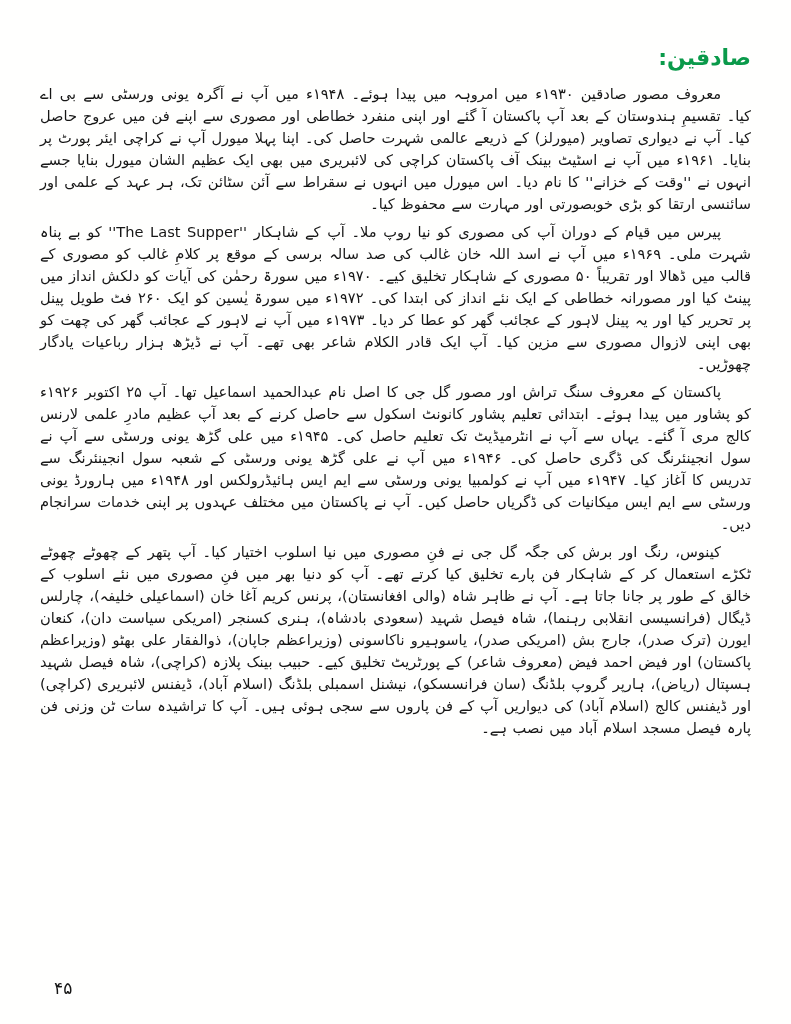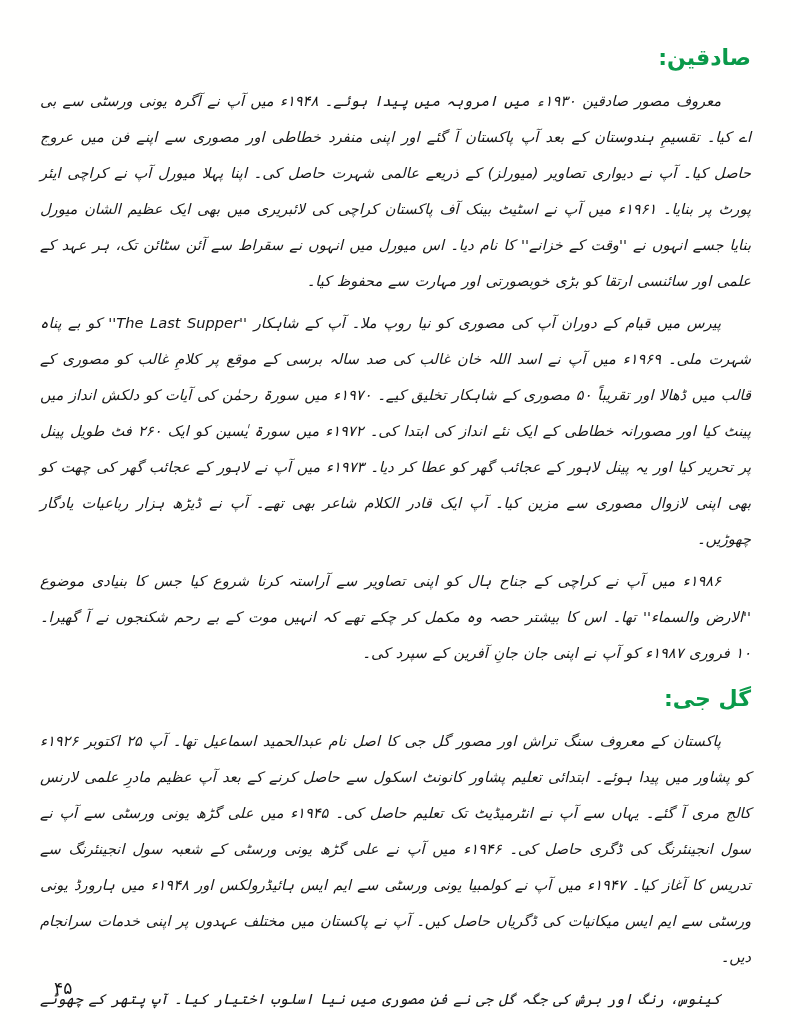--- a/index.html
+++ b/index.html
@@ -29,26 +29,25 @@
     color: #0a9a4a;
     margin: 0 0 10px 0;
     line-height: 1.3;
     letter-spacing: 0;
   }
   .section-heading.second {
     margin-top: 14px;
   }
   .body-para {
     font-size: 14.6px;
-    line-height: 36px;
+    line-height: 22px;
     text-align: justify;
     text-indent: 30px;
     margin: 0 0 6px 0;
     word-spacing: 1px;
-    font-style: italic;
   }
   .page-number {
     position: absolute;
     right: auto;
     left: 54px;
     bottom: 26px;
     font-size: 17px;
     color: #161616;
     direction: rtl;
   }
@@ -57,23 +56,21 @@
 <body>
 
 <div class="page">
 
   <h2 class="section-heading">صادقین:</h2>
 
   <p class="body-para">معروف مصور صادقین ۱۹۳۰ء میں امروہہ میں پیدا ہوئے۔ ۱۹۴۸ء میں آپ نے آگرہ یونی ورسٹی سے بی اے کیا۔ تقسیمِ ہندوستان کے بعد آپ پاکستان آ گئے اور اپنی منفرد خطاطی اور مصوری سے اپنے فن میں عروج حاصل کیا۔ آپ نے دیواری تصاویر (میورلز) کے ذریعے عالمی شہرت حاصل کی۔ اپنا پہلا میورل آپ نے کراچی ایئر پورٹ پر بنایا۔ ۱۹۶۱ء میں آپ نے اسٹیٹ بینک آف پاکستان کراچی کی لائبریری میں بھی ایک عظیم الشان میورل بنایا جسے انہوں نے ''وقت کے خزانے'' کا نام دیا۔ اس میورل میں انہوں نے سقراط سے آئن سٹائن تک، ہر عہد کے علمی اور سائنسی ارتقا کو بڑی خوبصورتی اور مہارت سے محفوظ کیا۔</p>
 
   <p class="body-para">پیرس میں قیام کے دوران آپ کی مصوری کو نیا روپ ملا۔ آپ کے شاہکار ''The Last Supper'' کو بے پناہ شہرت ملی۔ ۱۹۶۹ء میں آپ نے اسد اللہ خان غالب کی صد سالہ برسی کے موقع پر کلامِ غالب کو مصوری کے قالب میں ڈھالا اور تقریباً ۵۰ مصوری کے شاہکار تخلیق کیے۔ ۱۹۷۰ء میں سورۃ رحمٰن کی آیات کو دلکش انداز میں پینٹ کیا اور مصورانہ خطاطی کے ایک نئے انداز کی ابتدا کی۔ ۱۹۷۲ء میں سورۃ یٰسین کو ایک ۲۶۰ فٹ طویل پینل پر تحریر کیا اور یہ پینل لاہور کے عجائب گھر کو عطا کر دیا۔ ۱۹۷۳ء میں آپ نے لاہور کے عجائب گھر کی چھت کو بھی اپنی لازوال مصوری سے مزین کیا۔ آپ ایک قادر الکلام شاعر بھی تھے۔ آپ نے ڈیڑھ ہزار رباعیات یادگار چھوڑیں۔</p>
 
-  <p class="body-para">۱۹۸۶ء میں آپ نے کراچی کے جناح ہال کو اپنی تصاویر سے آراستہ کرنا شروع کیا جس کا بنیادی موضوع ''الارض والسماء'' تھا۔ اس کا بیشتر حصہ وہ مکمل کر چکے تھے کہ انہیں موت کے بے رحم شکنجوں نے آ گھیرا۔ ۱۰ فروری ۱۹۸۷ء کو آپ نے اپنی جان جانِ آفرین کے سپرد کی۔</p>
 
-  <h2 class="section-heading second">گل جی:</h2>
 
   <p class="body-para">پاکستان کے معروف سنگ تراش اور مصور گل جی کا اصل نام عبدالحمید اسماعیل تھا۔ آپ ۲۵ اکتوبر ۱۹۲۶ء کو پشاور میں پیدا ہوئے۔ ابتدائی تعلیم پشاور کانونٹ اسکول سے حاصل کرنے کے بعد آپ عظیم مادرِ علمی لارنس کالج مری آ گئے۔ یہاں سے آپ نے انٹرمیڈیٹ تک تعلیم حاصل کی۔ ۱۹۴۵ء میں علی گڑھ یونی ورسٹی سے آپ نے سول انجینئرنگ کی ڈگری حاصل کی۔ ۱۹۴۶ء میں آپ نے علی گڑھ یونی ورسٹی کے شعبہ سول انجینئرنگ سے تدریس کا آغاز کیا۔ ۱۹۴۷ء میں آپ نے کولمبیا یونی ورسٹی سے ایم ایس ہائیڈرولکس اور ۱۹۴۸ء میں ہارورڈ یونی ورسٹی سے ایم ایس میکانیات کی ڈگریاں حاصل کیں۔ آپ نے پاکستان میں مختلف عہدوں پر اپنی خدمات سرانجام دیں۔</p>
 
   <p class="body-para">کینوس، رنگ اور برش کی جگہ گل جی نے فنِ مصوری میں نیا اسلوب اختیار کیا۔ آپ پتھر کے چھوٹے چھوٹے ٹکڑے استعمال کر کے شاہکار فن پارے تخلیق کیا کرتے تھے۔ آپ کو دنیا بھر میں فنِ مصوری میں نئے اسلوب کے خالق کے طور پر جانا جاتا ہے۔ آپ نے ظاہر شاہ (والی افغانستان)، پرنس کریم آغا خان (اسماعیلی خلیفہ)، چارلس ڈیگال (فرانسیسی انقلابی رہنما)، شاہ فیصل شہید (سعودی بادشاہ)، ہنری کسنجر (امریکی سیاست دان)، کنعان ایورن (ترک صدر)، جارج بش (امریکی صدر)، یاسوہیرو ناکاسونی (وزیراعظم جاپان)، ذوالفقار علی بھٹو (وزیراعظم پاکستان) اور فیض احمد فیض (معروف شاعر) کے پورٹریٹ تخلیق کیے۔ حبیب بینک پلازہ (کراچی)، شاہ فیصل شہید ہسپتال (ریاض)، ہارپر گروپ بلڈنگ (سان فرانسسکو)، نیشنل اسمبلی بلڈنگ (اسلام آباد)، ڈیفنس لائبریری (کراچی) اور ڈیفنس کالج (اسلام آباد) کی دیواریں آپ کے فن پاروں سے سجی ہوئی ہیں۔ آپ کا تراشیدہ سات ٹن وزنی فن پارہ فیصل مسجد اسلام آباد میں نصب ہے۔</p>
 
   <div class="page-number">۴۵</div>
 
 </div>
 
 </body></html>

